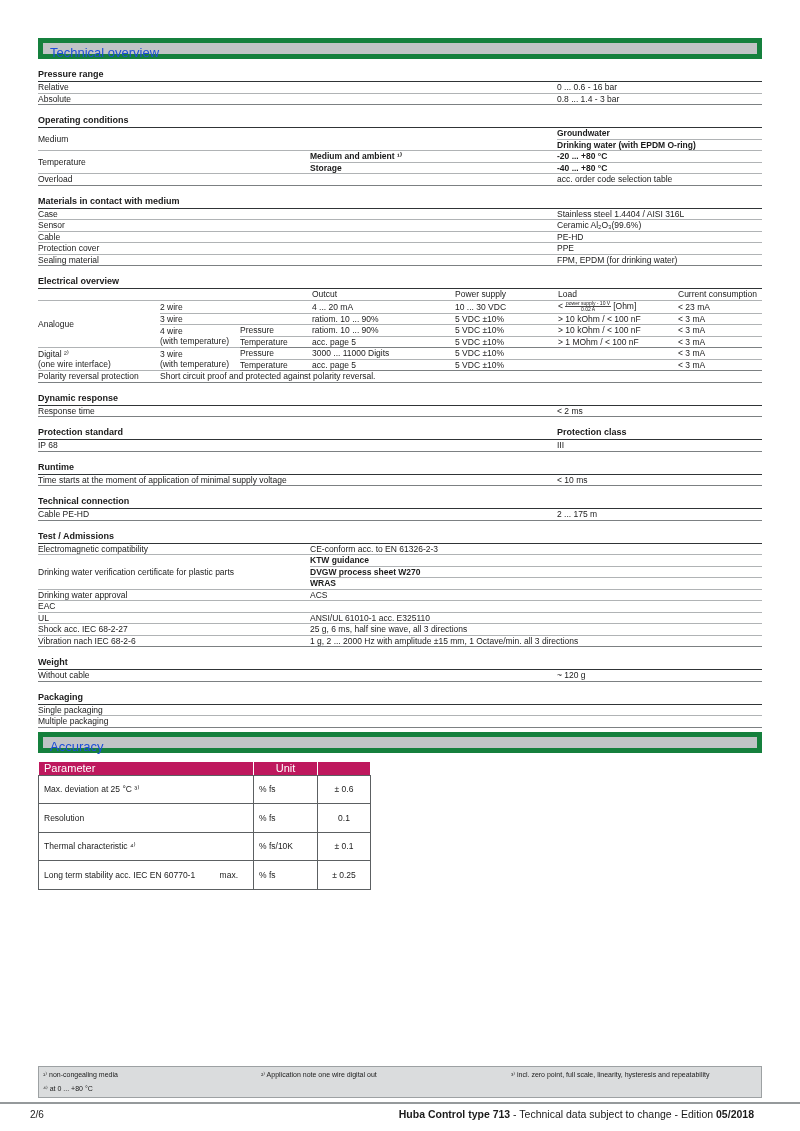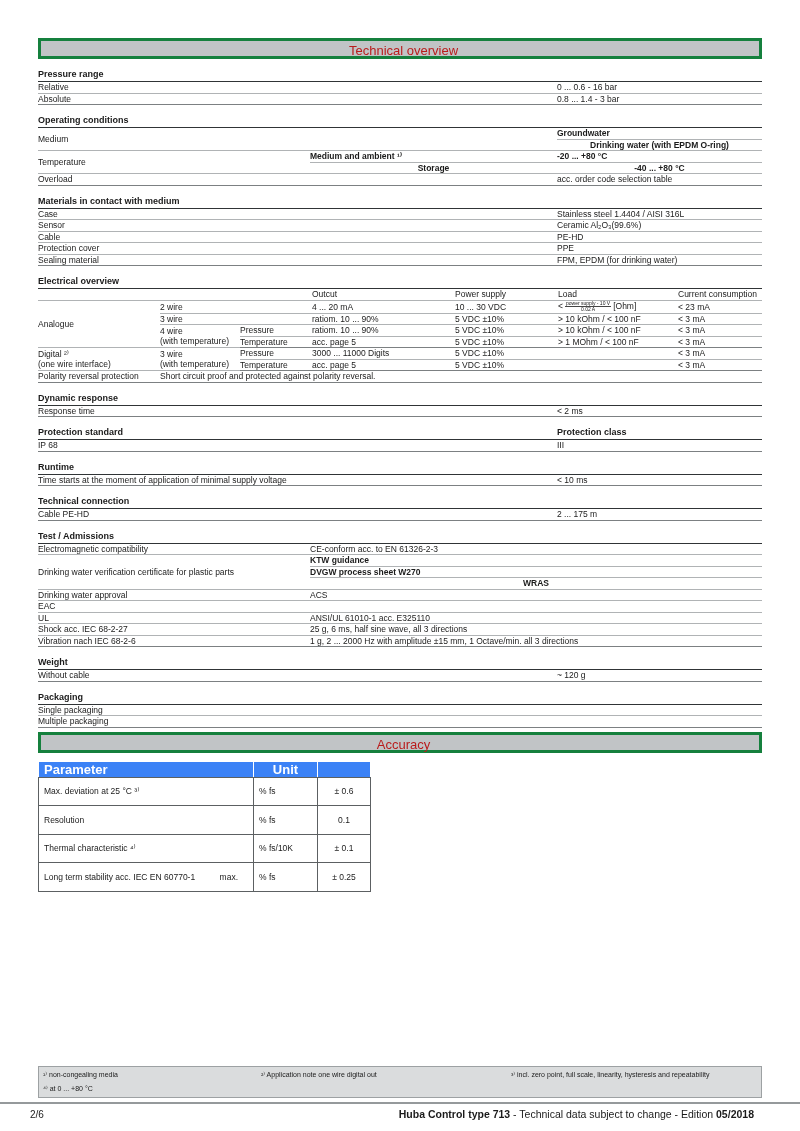--- a/index.html
+++ b/index.html
@@ -4,54 +4,54 @@
 <style>
   html,body{margin:0;padding:0;}
   body{
     width:800px;height:1131px;position:relative;overflow:hidden;
     background:#ffffff;color:#1b1b1b;
     font-family:"Liberation Sans","DejaVu Sans",sans-serif;
     -webkit-font-smoothing:antialiased;
   }
   .content{padding:38px 38px 0 38px;}
   .bar{
-    height:21px;line-height:20px;background:#c1c4c6;border:3px solid #15803d;
-    color:#b91c1c;font-size:13px;padding-left:7px;box-sizing:border-box;text-align:center;
+    height:21px;line-height:20px;background:#c1c4c6;border:5px solid #15803d;
+    color:#1d4ed8;font-size:13px;padding-left:7px;box-sizing:border-box;
   }
   .bar2{margin-top:4px;}
   .sec{margin-top:10px;}
   .sec-title{
     font-size:9px;font-weight:bold;line-height:10px;padding-bottom:2px;
     border-bottom:1px solid #303436;
   }
   .sec-title.split{display:flex;}
   .sec-title.split .t2{margin-left:auto;width:205px;}
   .trow{display:flex;align-items:center;height:10.5px;border-bottom:1px solid #b0b3b5;font-size:8.5px;}
   .trow.end,.grp.end{border-bottom:1px solid #7c8082;}
   .lab519{width:519px;flex:none;}
   .lab272{width:272px;flex:none;}
   .mid247{width:247px;flex:none;}
   .val{flex:1;min-width:0;}
   .grp{display:flex;border-bottom:1px solid #b0b3b5;font-size:8.5px;}
   .grp .lab{display:flex;align-items:center;}
   .stack{flex:1;min-width:0;font-weight:bold;}
   .stack .srow{display:flex;align-items:center;height:10.5px;border-bottom:1px solid #b0b3b5;}
-  .stack .srow:last-child{border-bottom:none;text-align:center;}
+  .stack .srow:last-child{border-bottom:none;}
   table.elec{width:100%;border-collapse:collapse;table-layout:fixed;font-size:8.5px;}
   table.elec td{height:10.5px;padding:0;border-bottom:1px solid #b0b3b5;vertical-align:middle;overflow:hidden;white-space:nowrap;}
   table.elec tr.final td{border-bottom:1px solid #7c8082;}
   table.elec td .l2{line-height:10.5px;}
   .pre{white-space:pre;}
   .frac{display:inline-block;text-align:center;vertical-align:middle;font-size:5px;line-height:1.1;margin:0 2px;}
   .frac .num{display:block;border-bottom:1px solid #444;padding:0 1px;}
   .frac .den{display:block;}
   table.acc{border-collapse:collapse;table-layout:fixed;width:332px;font-size:8.5px;margin-top:8px;border:1px solid #5c6062;}
   table.acc th{
-    background:#3b82f6;color:#ffffff;font-weight:bold;height:13px;padding:0 5px;
-    border:1px solid #ffffff;border-bottom:1px solid #5c6062;text-align:left;font-size:13px;
+    background:#be185d;color:#ffffff;font-weight:normal;height:13px;padding:0 5px;
+    border:1px solid #ffffff;border-bottom:1px solid #5c6062;text-align:left;font-size:11px;
   }
   table.acc th.c{text-align:center;}
   table.acc td{border:1px solid #5c6062;height:11.5px;padding:8px 5px;}
   table.acc td.c{text-align:center;padding:0 2px;}
   .maxr{float:right;margin-right:10px;}
   .notes{
     position:absolute;left:38px;top:1066px;width:724px;height:32px;box-sizing:border-box;
     background:#dadcdd;border:1px solid #9da1a3;font-size:7px;line-height:9px;
     display:grid;grid-template-columns:218px 250px auto;padding:3px 0 0 4px;
   }

